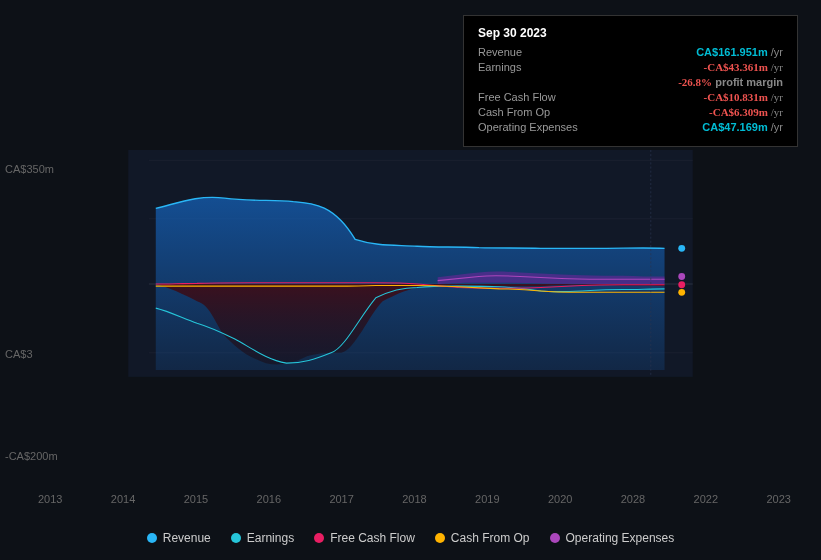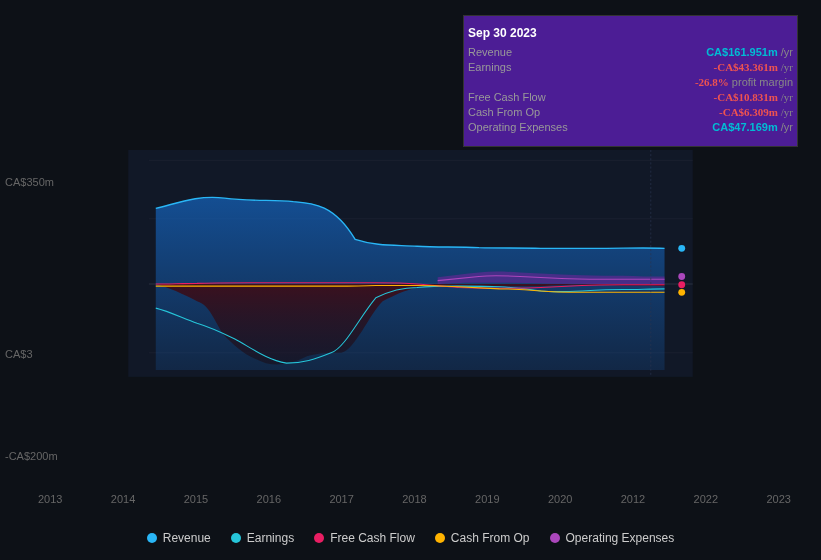--- a/index.html
+++ b/index.html
@@ -18,23 +18,23 @@
       width: 821px;
       height: 560px;
       background: #0d1117;
     }
 
     
     .tooltip-panel {
       position: absolute;
       top: 15px;
       left: 463px;
-      background: #4c1d95;
+      background: #000000;
       border: 1px solid #333;
-      padding: 10px 4px;
+      padding: 10px 14px;
       width: 335px;
       z-index: 10;
     }
 
     .tooltip-date {
       font-size: 12px;
       color: #ffffff;
       font-weight: bold;
       margin-bottom: 6px;
     }
@@ -119,37 +119,37 @@
     <div class="tooltip-row">
       <span class="label">Revenue</span>
       <span class="value cyan">CA$161.951m <span style="color:#888;font-weight:normal;">/yr</span></span>
     </div>
     <div class="tooltip-row">
       <span class="label">Earnings</span>
       <span class="value red">-CA$43.361m <span style="color:#888;font-weight:normal;">/yr</span></span>
     </div>
     <div class="tooltip-row">
       <span class="label"></span>
-      <span class="value"><span class="red">-26.8%</span> <span style="color:#888;font-weight:normal;">profit margin</span></span>
+      <span class="value"><span class="red">-26.8%</span> <span style="color:#888;font-weight:bold;">profit margin</span></span>
     </div>
     <div class="tooltip-row">
       <span class="label">Free Cash Flow</span>
       <span class="value red">-CA$10.831m <span style="color:#888;font-weight:normal;">/yr</span></span>
     </div>
     <div class="tooltip-row">
       <span class="label">Cash From Op</span>
       <span class="value red">-CA$6.309m <span style="color:#888;font-weight:normal;">/yr</span></span>
     </div>
     <div class="tooltip-row">
       <span class="label">Operating Expenses</span>
       <span class="value cyan">CA$47.169m <span style="color:#888;font-weight:normal;">/yr</span></span>
     </div>
   </div>
 
-  <div class="y-label" style="top: 163px; margin-top: 13px;">CA$350m</div>
+  <div class="y-label" style="top: 163px;">CA$350m</div>
 
   <div class="y-label" style="top: 348px;">CA$3</div>
 
   <div class="y-label" style="top: 450px;">-CA$200m</div>
 
   <svg class="chart-svg" viewBox="0 0 821 480" style="position:absolute;top:150px;left:0;width:821px;height:330px;">
 
     <rect x="0" y="0" width="821" height="330" fill="#111827"></rect>
 
     <line x1="30" y1="15" x2="821" y2="15" stroke="#1e2533" stroke-width="1"></line>
@@ -193,21 +193,21 @@
 
   <div style="position:absolute;bottom:55px;left:0;right:0;display:flex;justify-content:space-between;padding:0 30px 0 38px;align-items:center;">
     <span class="x-label" style="position:relative;bottom:auto;">2013</span>
     <span class="x-label" style="position:relative;bottom:auto;">2014</span>
     <span class="x-label" style="position:relative;bottom:auto;">2015</span>
     <span class="x-label" style="position:relative;bottom:auto;">2016</span>
     <span class="x-label" style="position:relative;bottom:auto;">2017</span>
     <span class="x-label" style="position:relative;bottom:auto;">2018</span>
     <span class="x-label" style="position:relative;bottom:auto;">2019</span>
     <span class="x-label" style="position:relative;bottom:auto;">2020</span>
-    <span class="x-label" style="position:relative;bottom:auto;">2012</span>
+    <span class="x-label" style="position:relative;bottom:auto;">2028</span>
     <span class="x-label" style="position:relative;bottom:auto;">2022</span>
     <span class="x-label" style="position:relative;bottom:auto;">2023</span>
   </div>
 
   <div class="legend">
     <div class="legend-item">
       <div class="legend-dot" style="background:#29b6f6;"></div>
       <span>Revenue</span>
     </div>
     <div class="legend-item">

